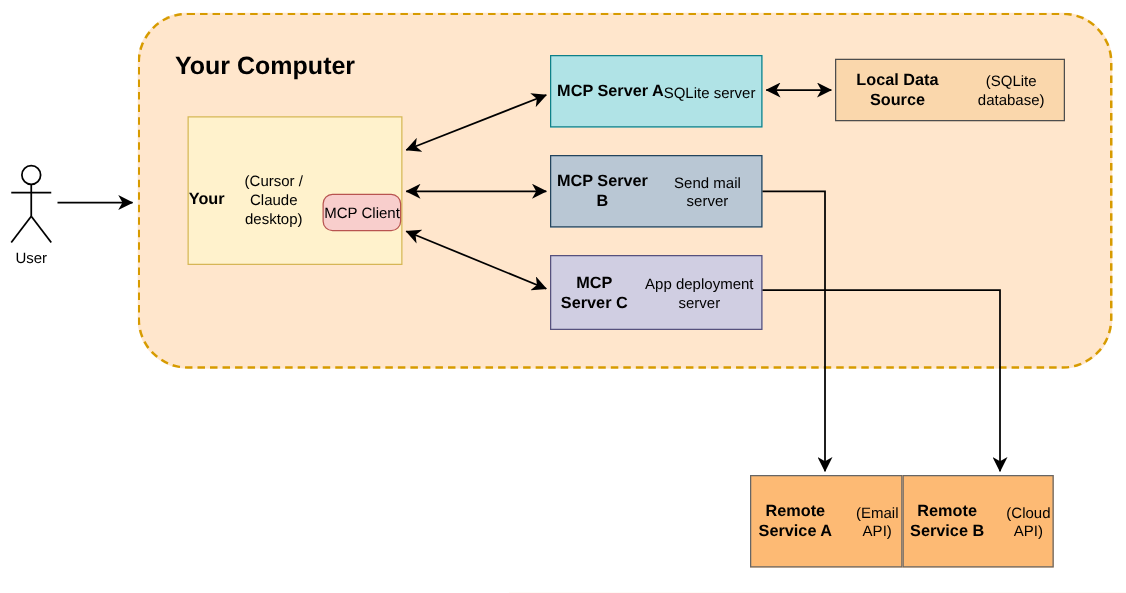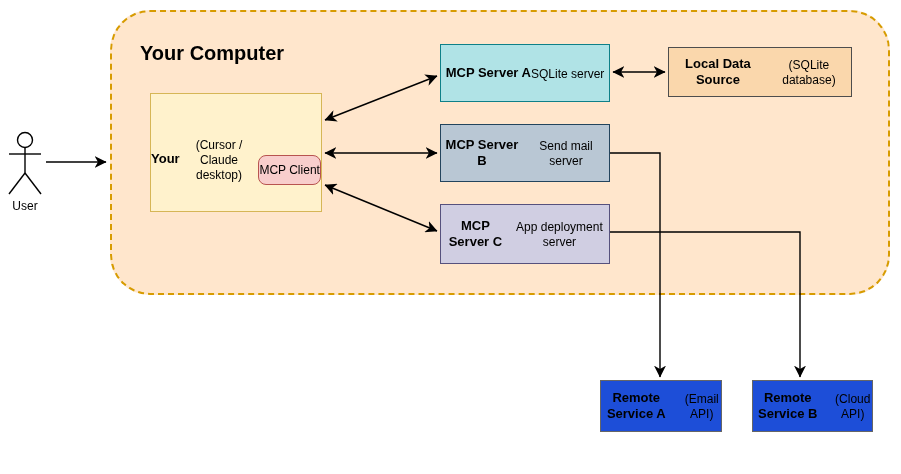--- a/index.html
+++ b/index.html
@@ -24,23 +24,23 @@
           justify-content:flex-start; padding-top:13px; }
   .mcp-client { margin-top:22px; width:106px; height:28px; background:#f8cecc; border:1px solid #b85450;
           border-radius:8px; display:flex; align-items:center; justify-content:center; font-size:12px; }
 
   .server-a { left:440px; top:44px;  width:170px; height:58px; background:#b0e3e6; border:1px solid #0e8088; }
   .server-b { left:440px; top:124px; width:170px; height:58px; background:#b9c7d4; border:1px solid #23445d; }
   .server-c { left:440px; top:204px; width:170px; height:60px; background:#d0cee2; border:1px solid #56517d; }
 
   .lds { left:668px; top:47px; width:184px; height:50px; background:#fad7ac; border:1px solid #4d4d4d; }
 
-  .remote { top:380px; width:122px; height:52px; background:#1d4ed8; border:1px solid #666666;gap:11px; }
+  .remote { top:380px; width:122px; height:74px; background:#fdba74; border:1px solid #666666;gap:11px; }
   .rsa { left:600px; }
-  .rsb { left:752px; width:121px; }
+  .rsb { left:722px; width:121px; }
 
   .user-label { position:absolute; left:3px; top:199px; width:44px; text-align:center; font-size:12px; }
 
   svg.overlay { position:absolute; left:0; top:0; pointer-events:none; }
 </style>
 </head>
 <body>
 
 <div class="canvas">
 

